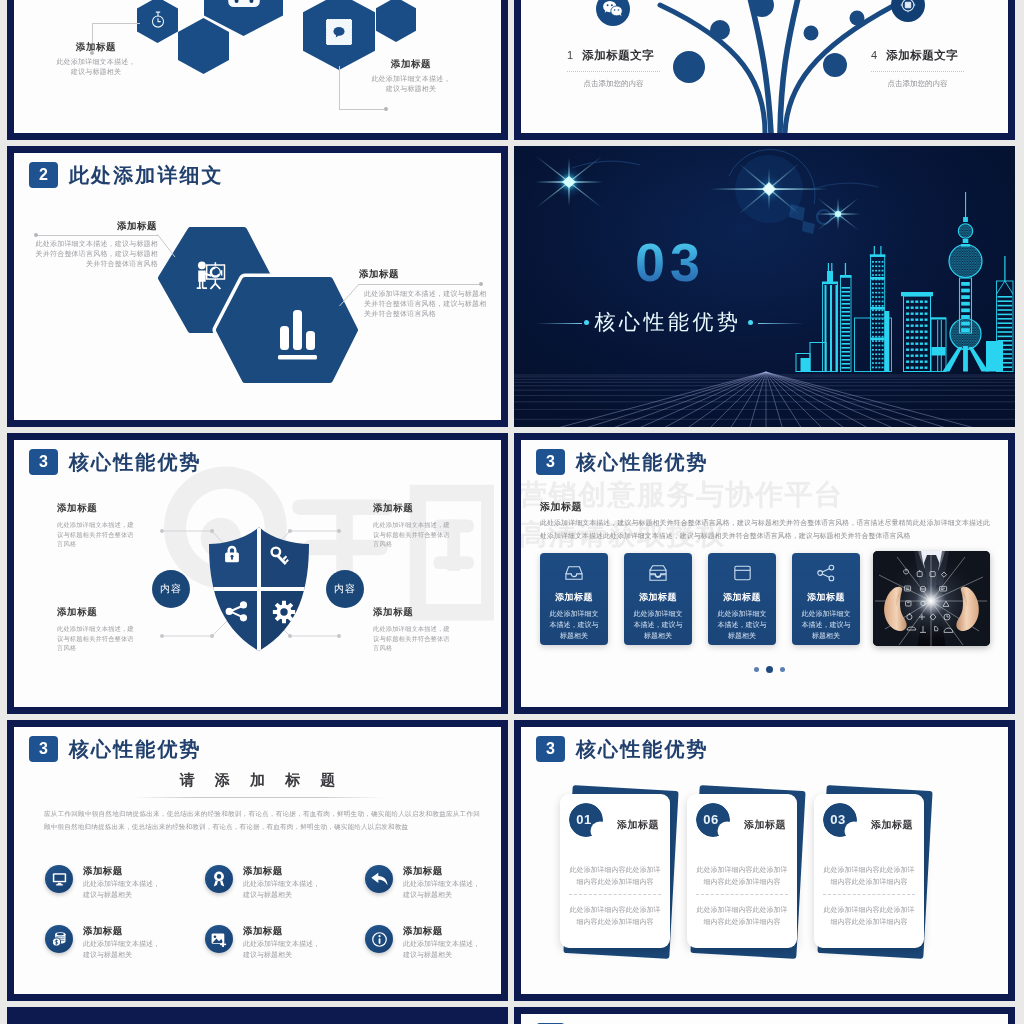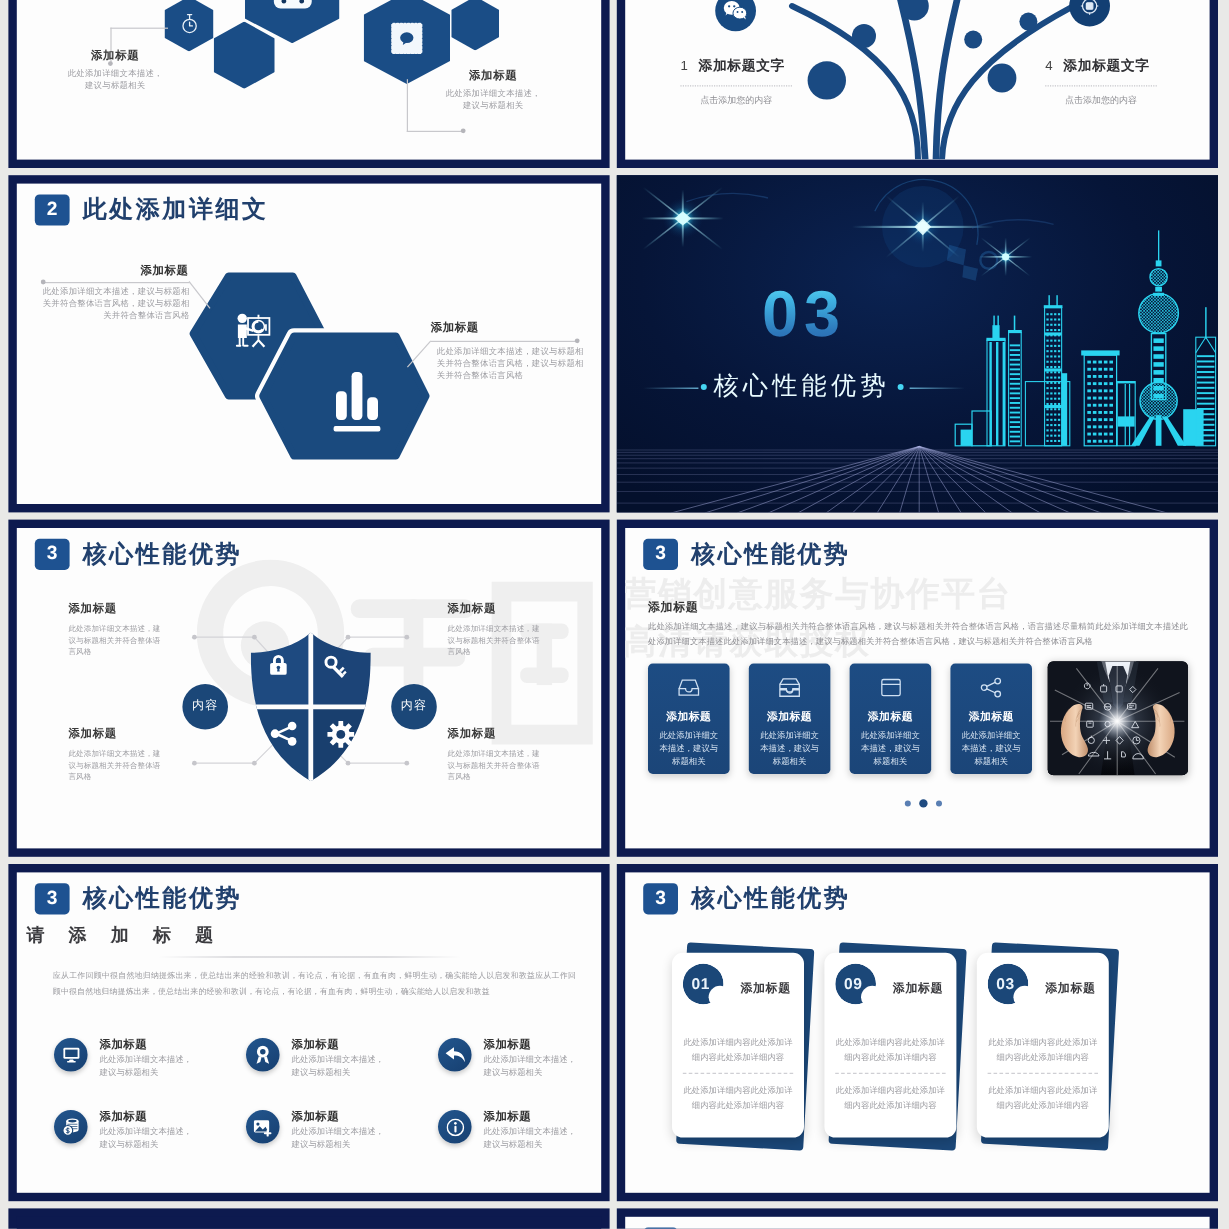--- a/index.html
+++ b/index.html
@@ -825,21 +825,21 @@
     <span style="width:5px;height:5px;border-radius:50%;background:#5a7fb3;display:block;"></span>
   </div>
 </div>
     </div>
 <div class="slide cA r4">
       <div class="inner">
   <div class="sechdr">
     <div class="badge">3</div>
     <div class="sectitle">核心性能优势</div>
   </div>
-  <div class="abs" style="left:0;top:43px;width:487px;font:600 15px/20px sans-serif;color:#3b3b3f;letter-spacing:8px;text-indent:8px;">请 添 加 标 题</div>
+  <div class="abs" style="left:0;top:43px;width:487px;text-align:center;font:600 15px/20px sans-serif;color:#3b3b3f;letter-spacing:8px;text-indent:8px;">请 添 加 标 题</div>
   <div class="abs" style="left:118px;top:70px;width:252px;height:1px;background:linear-gradient(90deg,rgba(200,200,205,0),#c9c9ce 25%,#c9c9ce 75%,rgba(200,200,205,0));"></div>
   <div class="abs" style="left:30px;top:80px;width:436px;font:6.6px/13px sans-serif;color:#9a9a9f;text-align:justify;letter-spacing:.15px;">应从工作回顾中很自然地归纳提炼出来，使总结出来的经验和教训，有论点，有论据，有血有肉，鲜明生动，确实能给人以启发和教益应从工作回顾中很自然地归纳提炼出来，使总结出来的经验和教训，有论点，有论据，有血有肉，鲜明生动，确实能给人以启发和教益</div>
   <div class="abs" style="left:31px;top:138px;width:150px;">
     <div class="abs ic28" style="left:0;top:0;">
             <svg width="15" height="14" viewBox="0 0 18 16">
               <rect x="1" y="1" width="16" height="11" rx="1.4" fill="#fff"></rect>
               <rect x="2.8" y="2.8" width="12.4" height="7.4" fill="#1b4778"></rect>
               <path d="M6 15 l1.4-2.4h3.2L12 15z" fill="#fff"></path>
               <rect x="4.6" y="14.2" width="8.8" height="1.5" rx=".7" fill="#fff"></rect>
             </svg>
@@ -963,21 +963,21 @@
     <svg style="position:absolute;left:9px;top:9px;" width="34" height="34" viewBox="0 0 34 34">
       <defs>
               <mask id="nbm">
                 <rect width="34" height="34" fill="#000"></rect>
                 <circle cx="17" cy="17" r="17" fill="#fff"></circle>
                 <circle cx="31" cy="28" r="9.5" fill="#000"></circle>
               </mask>
             </defs>
       <circle cx="17" cy="17" r="17" fill="#1b4778" mask="url(#nbm)"></circle>
     </svg>
-    <div style="position:absolute;left:9px;top:9px;width:30px;text-align:center;font:bold 13px/34px 'Liberation Sans',sans-serif;color:#eaf3fb;letter-spacing:.5px;">09</div>
+    <div style="position:absolute;left:9px;top:9px;width:30px;text-align:center;font:bold 13px/34px 'Liberation Sans',sans-serif;color:#eaf3fb;letter-spacing:.5px;">06</div>
     <div style="position:absolute;left:57px;top:24px;font:bold 10px/14px sans-serif;color:#3a3a3e;letter-spacing:.5px;">添加标题</div>
     <div style="position:absolute;left:8px;top:70px;width:94px;text-align:center;font:7px/12px sans-serif;color:#9d9da2;">
       <div>此处添加详细内容此处添加详</div>
             <div>细内容此处添加详细内容</div>
           </div>
     <div style="position:absolute;left:9px;top:100px;width:92px;height:0;border-top:1px dashed #cfcfd4;"></div>
     <div style="position:absolute;left:8px;top:110px;width:94px;text-align:center;font:7px/12px sans-serif;color:#9d9da2;">
       <div>此处添加详细内容此处添加详</div>
             <div>细内容此处添加详细内容</div>
           </div>

